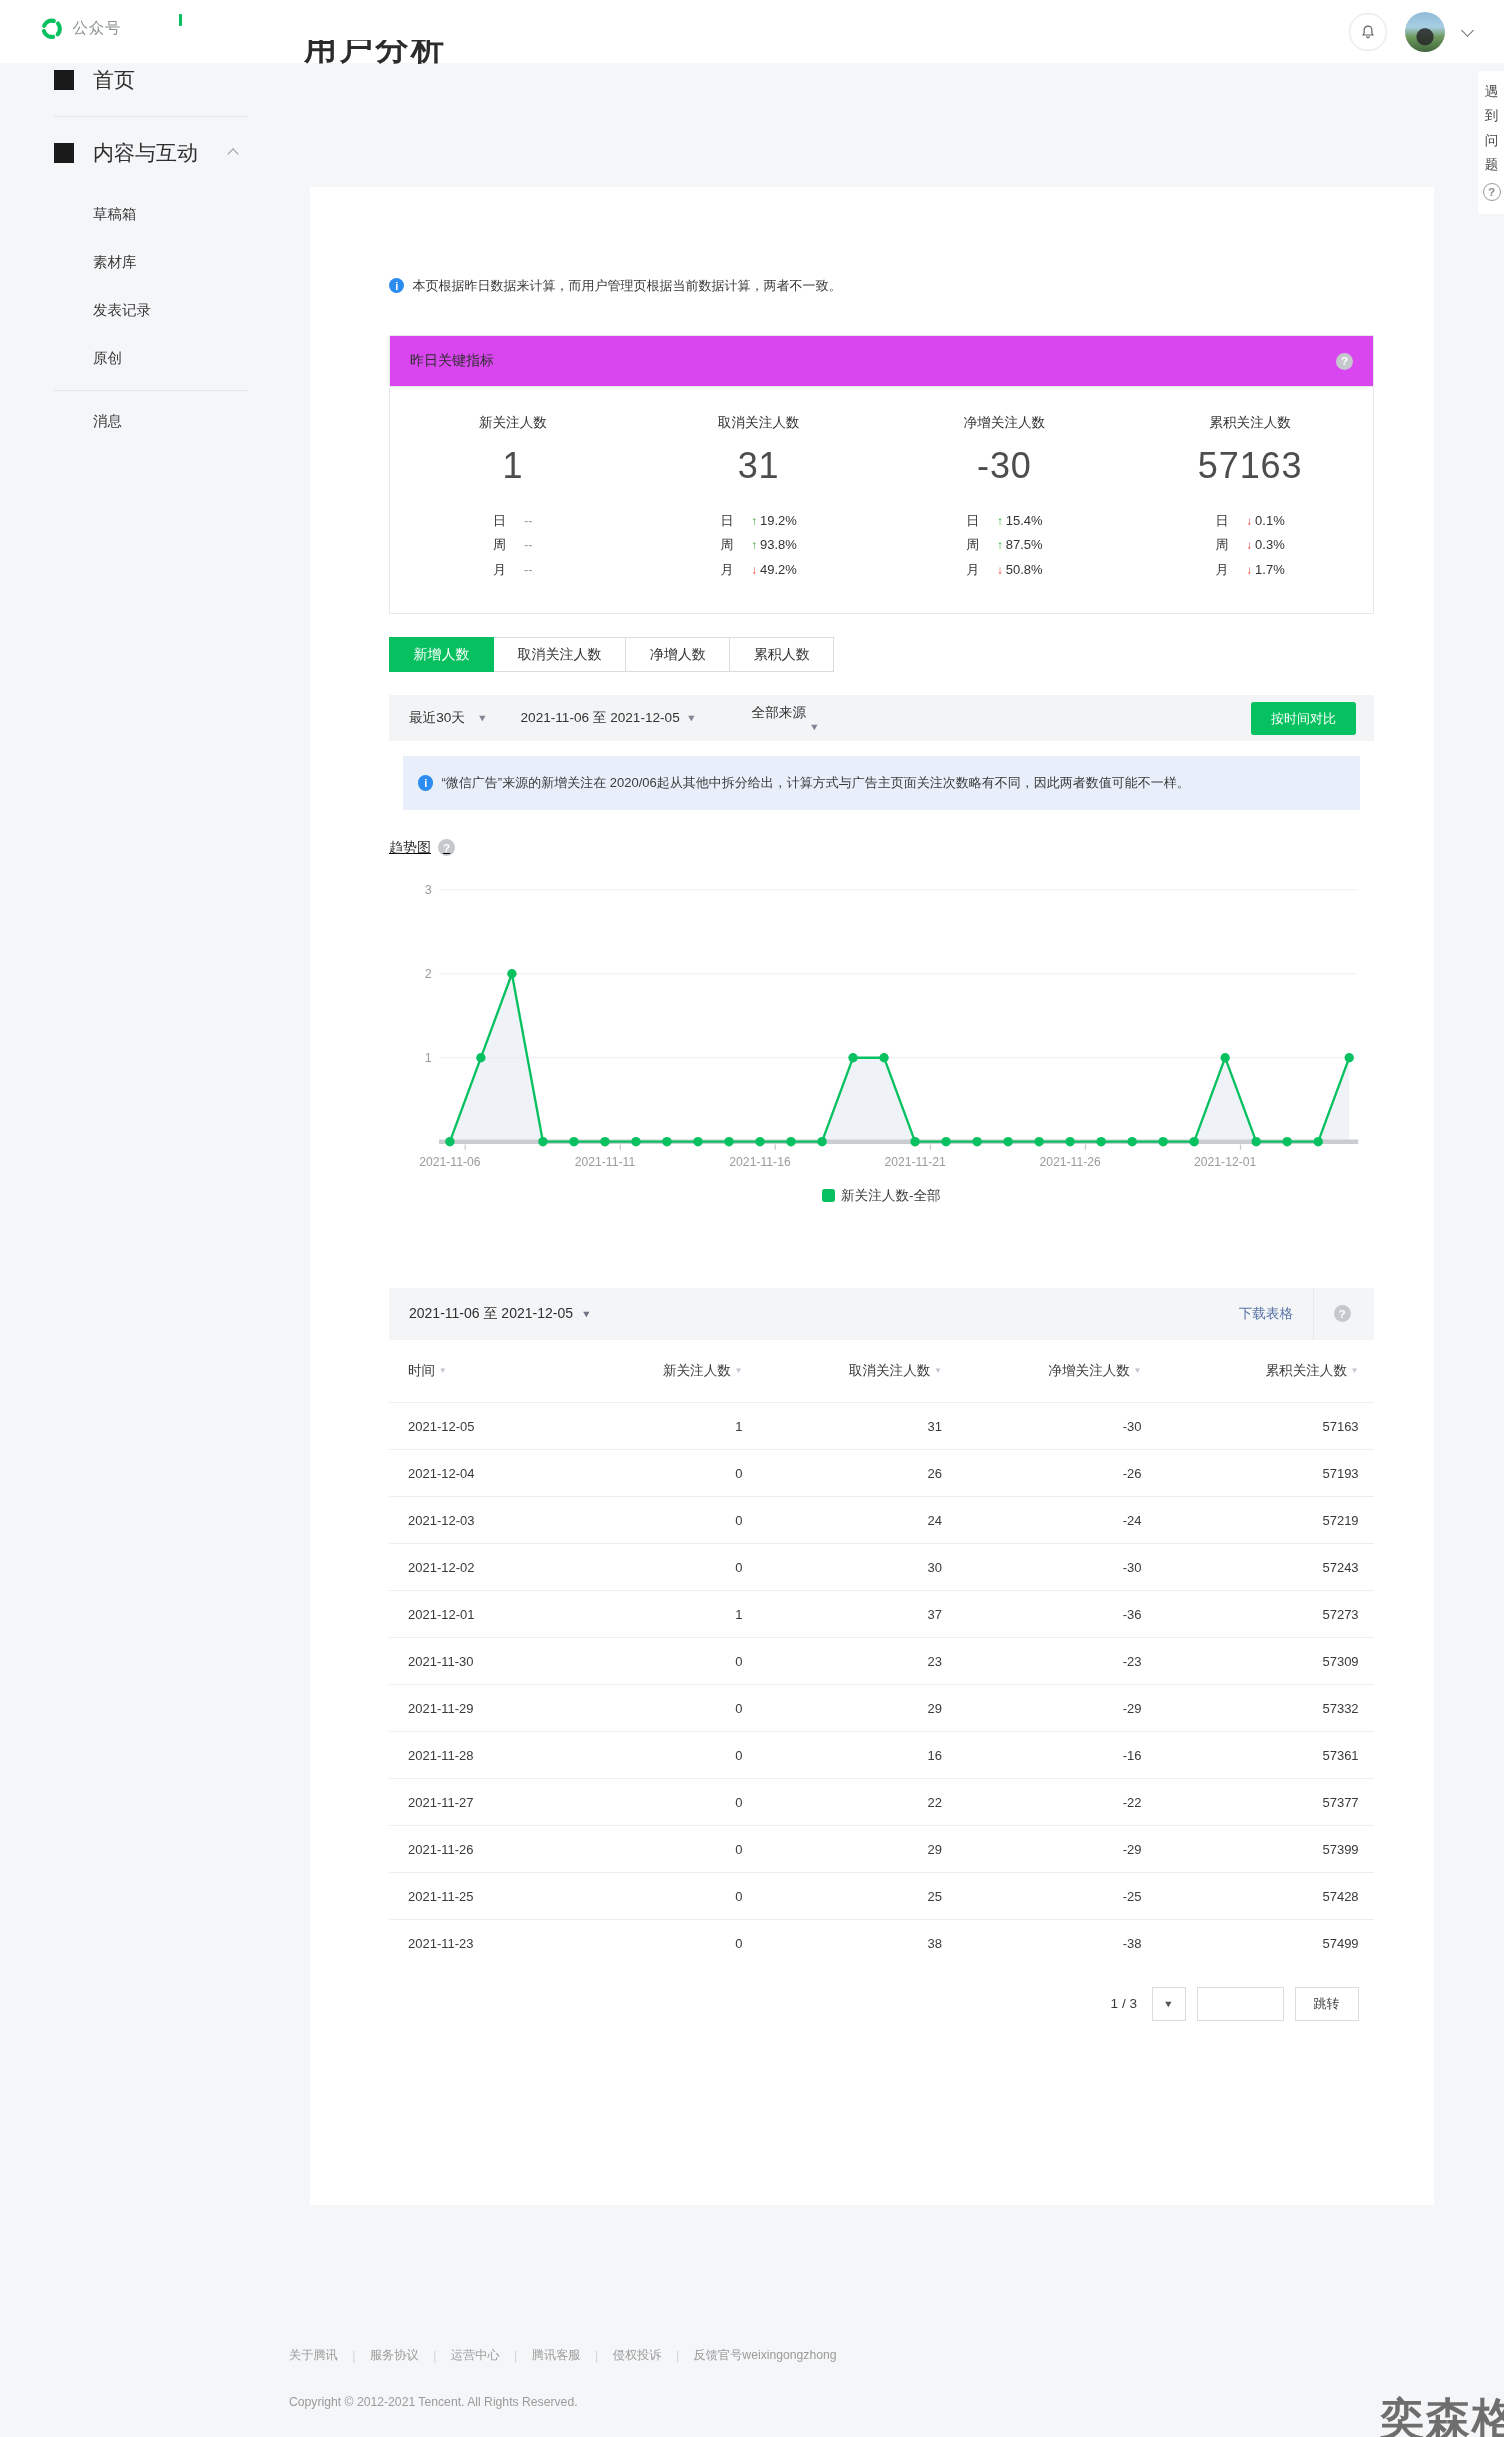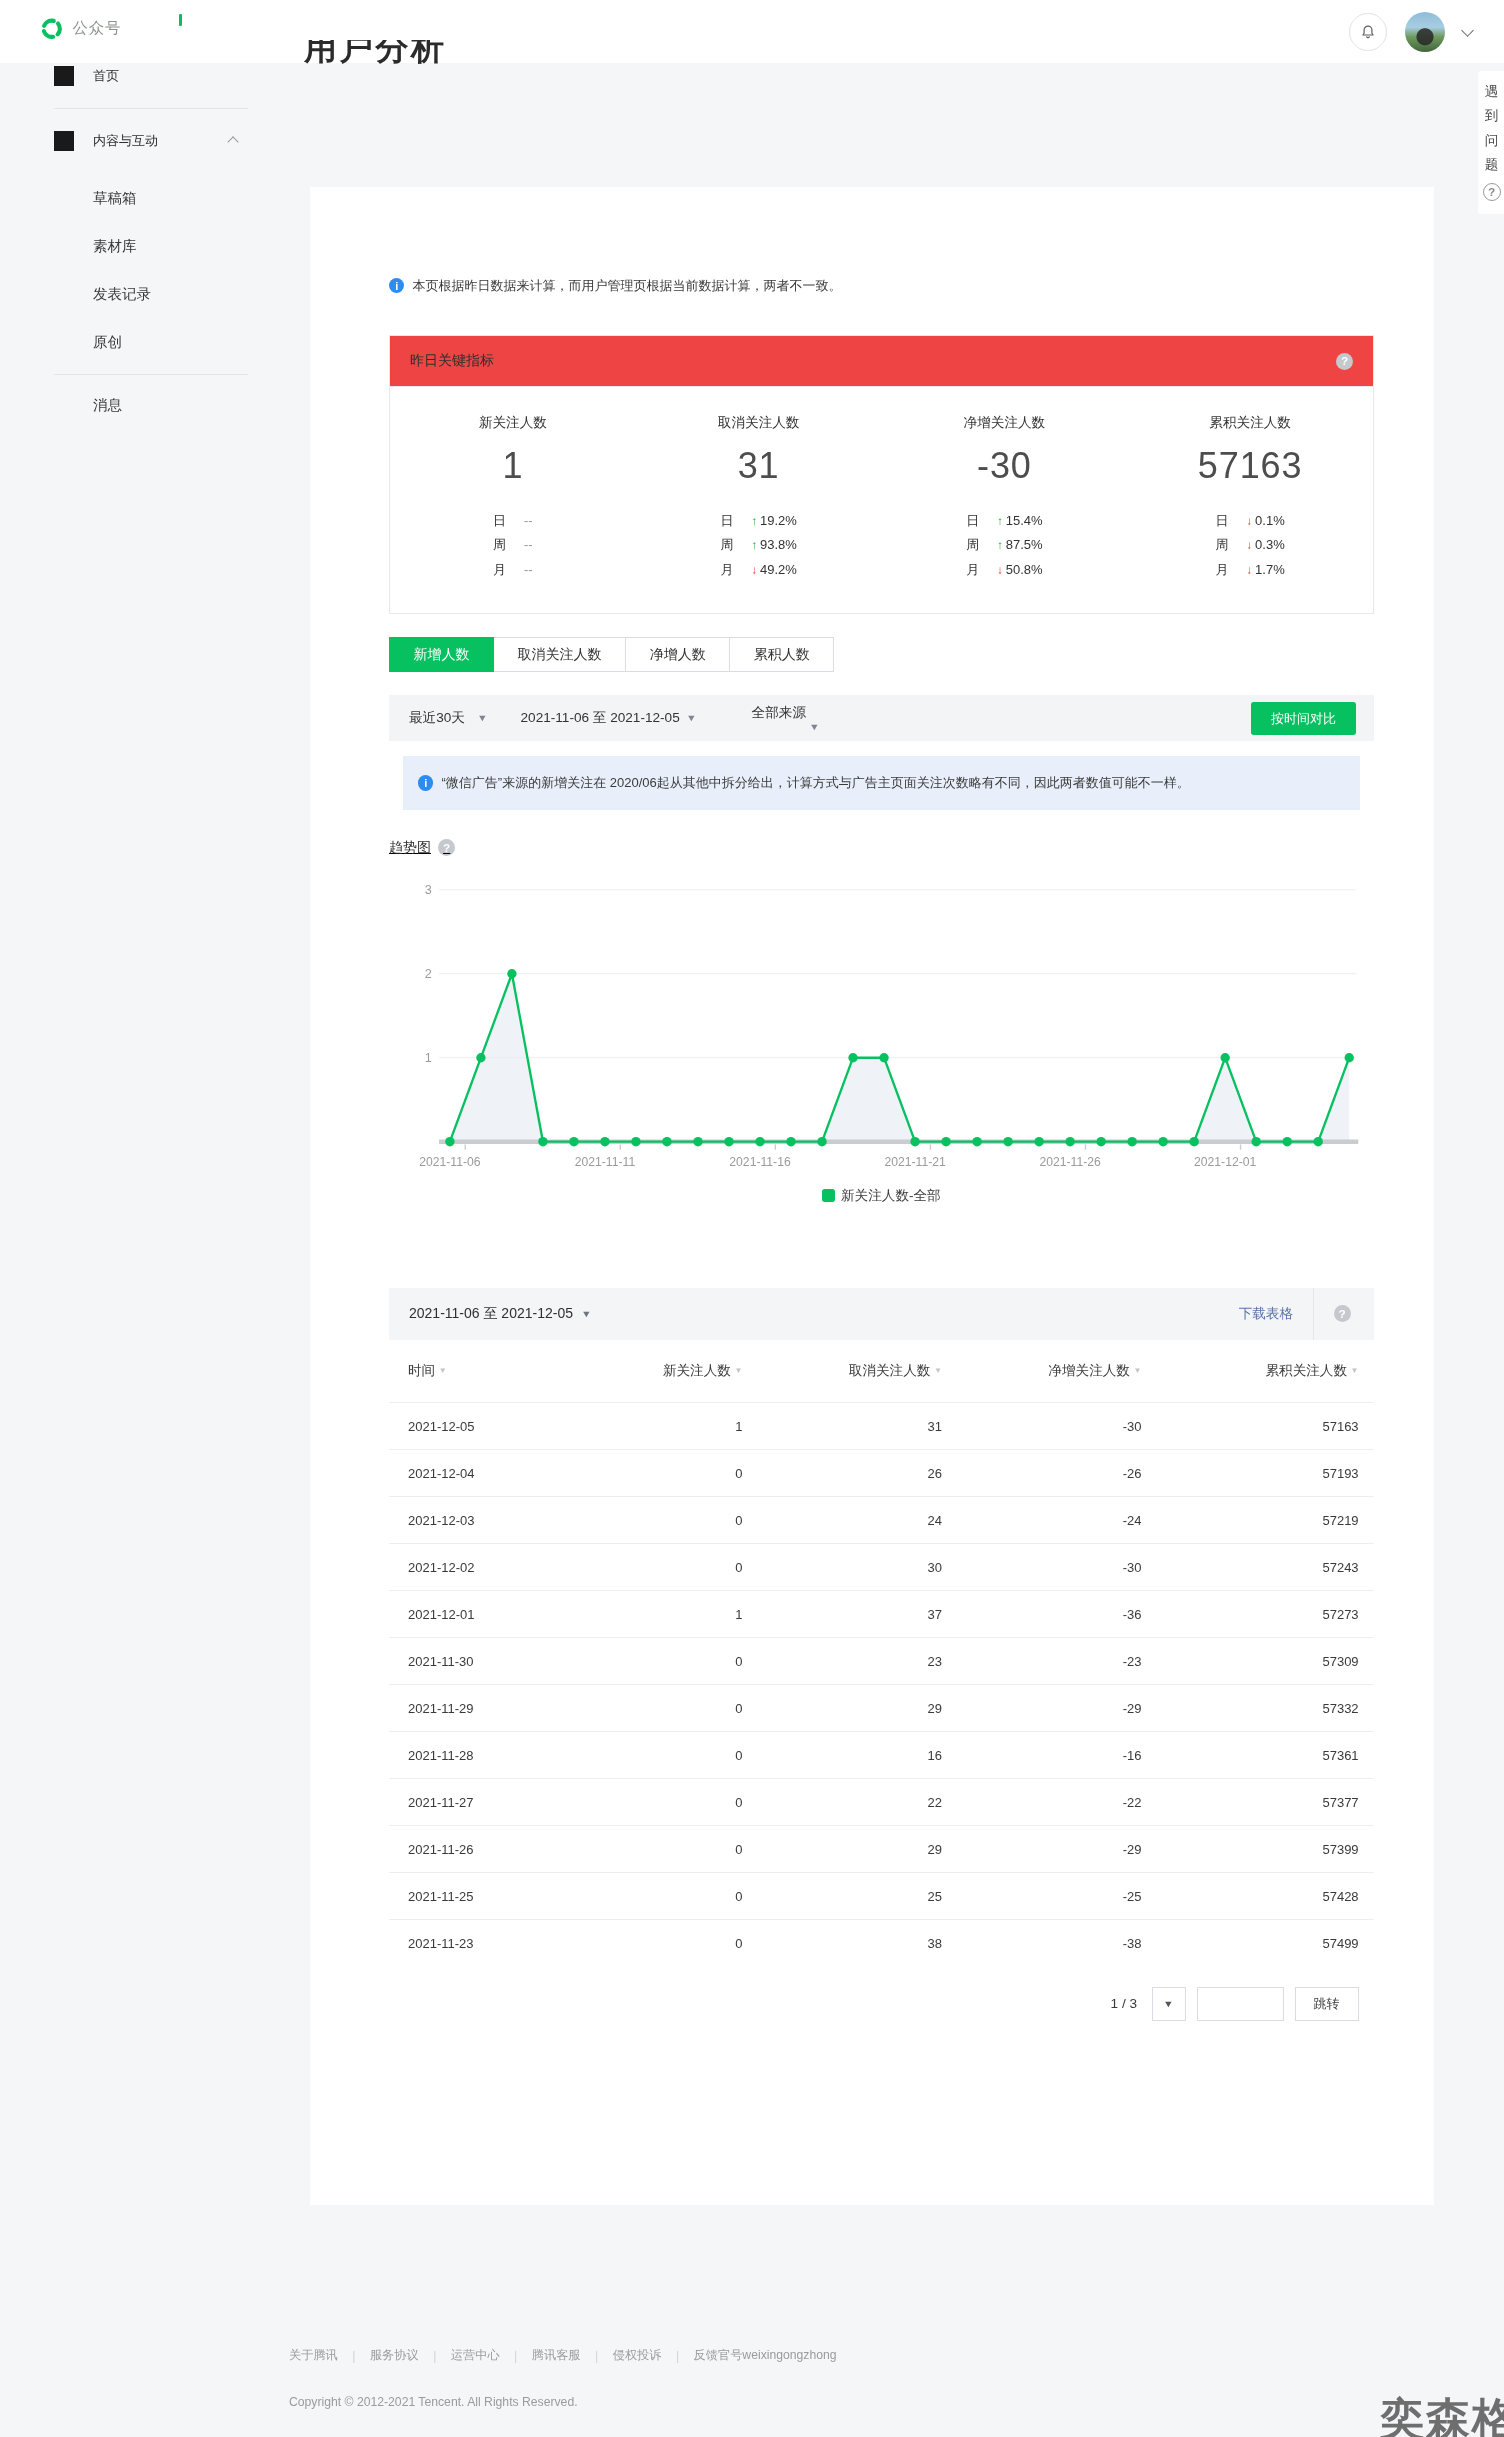--- a/index.html
+++ b/index.html
@@ -29,37 +29,37 @@
   .help-widget { position:absolute; right:0; top:71px; width:27px; height:143px; background:#ffffff; border-radius:3.6px 0 0 3.6px;
     display:flex; flex-direction:column; align-items:center; justify-content:flex-start; padding-top:9px; gap:1.8px; cursor:pointer; z-index:4; }
   .help-text { width:14.5px; font-size:13.6px; color:#4a4a4a; line-height:24.4px; text-align:center; word-break:break-all; }
   .help-q { width:18px; height:18px; border:1.4px solid #9a9a9a; border-radius:50%; color:#8b8b8b; font-size:11.8px; font-weight:bold;
     display:flex; align-items:center; justify-content:center; margin-top:3.6px; }
 
   
   .sidebar { position:absolute; left:54px; top:63px; width:194px; }
   .side-item { display:flex; align-items:center; gap:19px; cursor:pointer; }
   .side-square { width:20px; height:20px; background:#1a1a1a; flex:0 0 auto; }
-  .side-label { font-size:13px; color:#2e2e2e; }
+  .side-label { font-size:21px; color:#2e2e2e; }
   .side-divider { height:0.9px; background:#e4e5e7; margin:22px 0; }
   .chev-up { width:8.1px; height:8.1px; border-left:1.8px solid #9a9a9a; border-top:1.8px solid #9a9a9a; transform:rotate(45deg); margin-left:auto; margin-right:11px; margin-top:3.6px; }
   .sub-item { font-size:14.5px; color:#383838; padding-left:39px; cursor:pointer; }
 
   
   .card { position:absolute; left:310px; top:187px; width:1124px; height:2018px; background:#ffffff; padding:90px 60px 0 79px; overflow:hidden; }
 
   .note1 { display:flex; align-items:flex-start; gap:8.1px; font-size:13px; color:#3a3a3a; }
   .info-i { width:15.4px; height:15.4px; border-radius:50%; background:#2d8cf0; color:#fff; font-size:11px; font-weight:bold; font-style:normal;
     display:flex; align-items:center; justify-content:center; flex:0 0 auto; margin-top:0.9px; }
 
   .q-solid { width:17px; height:17px; border-radius:50%; background:#c5c8cd; color:#fff; font-size:11.8px; font-weight:bold;
     display:flex; align-items:center; justify-content:center; cursor:pointer; }
 
   .metrics-panel { margin-top:40px; border:0.9px solid #e7e8eb; }
-  .metrics-head { height:51px; background:#ef4444; border-bottom:0.9px solid #e7e8eb; display:flex; align-items:center; padding:0 20px; }
+  .metrics-head { height:51px; background:#d946ef; border-bottom:0.9px solid #e7e8eb; display:flex; align-items:center; padding:0 20px; }
   .metrics-title { font-size:14px; color:#2f2f2f; }
   .metrics-head .q-solid { margin-left:auto; }
   .metrics-body { display:flex; padding:27px 0 31px 0; }
   .metric-col { flex:1; display:flex; flex-direction:column; align-items:center; }
   .m-label { font-size:13.6px; color:#333; }
   .m-value { font-size:36px; color:#4d4d4d; margin-top:12.7px; letter-spacing:0.9px; }
   .m-rows { margin-top:22px; }
   .m-row { display:flex; align-items:center; font-size:13px; color:#333; line-height:24.4px; }
   .m-period { width:31px; }
   .m-flat { color:#9a9a9a; }

